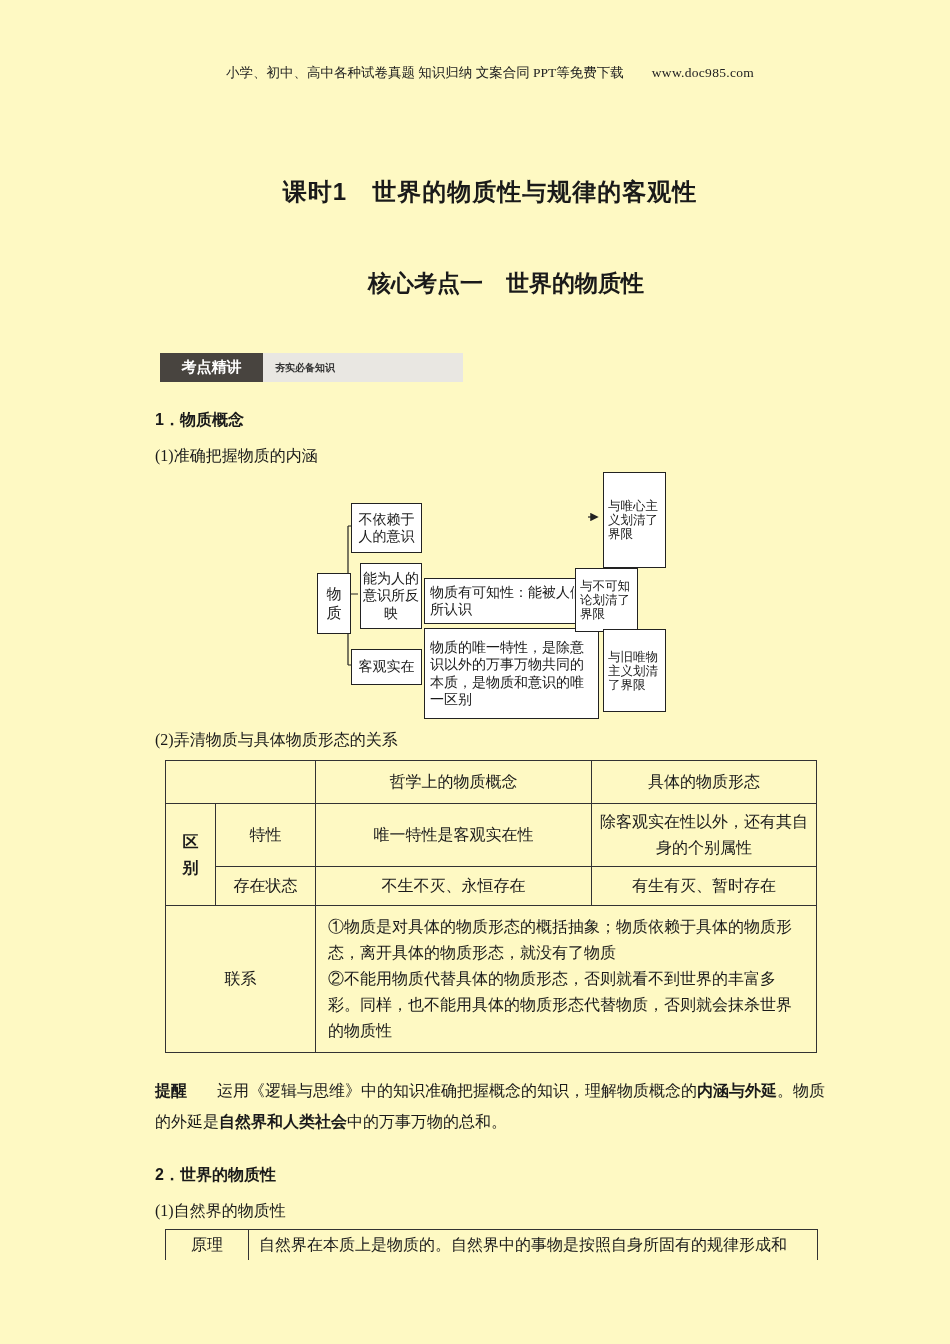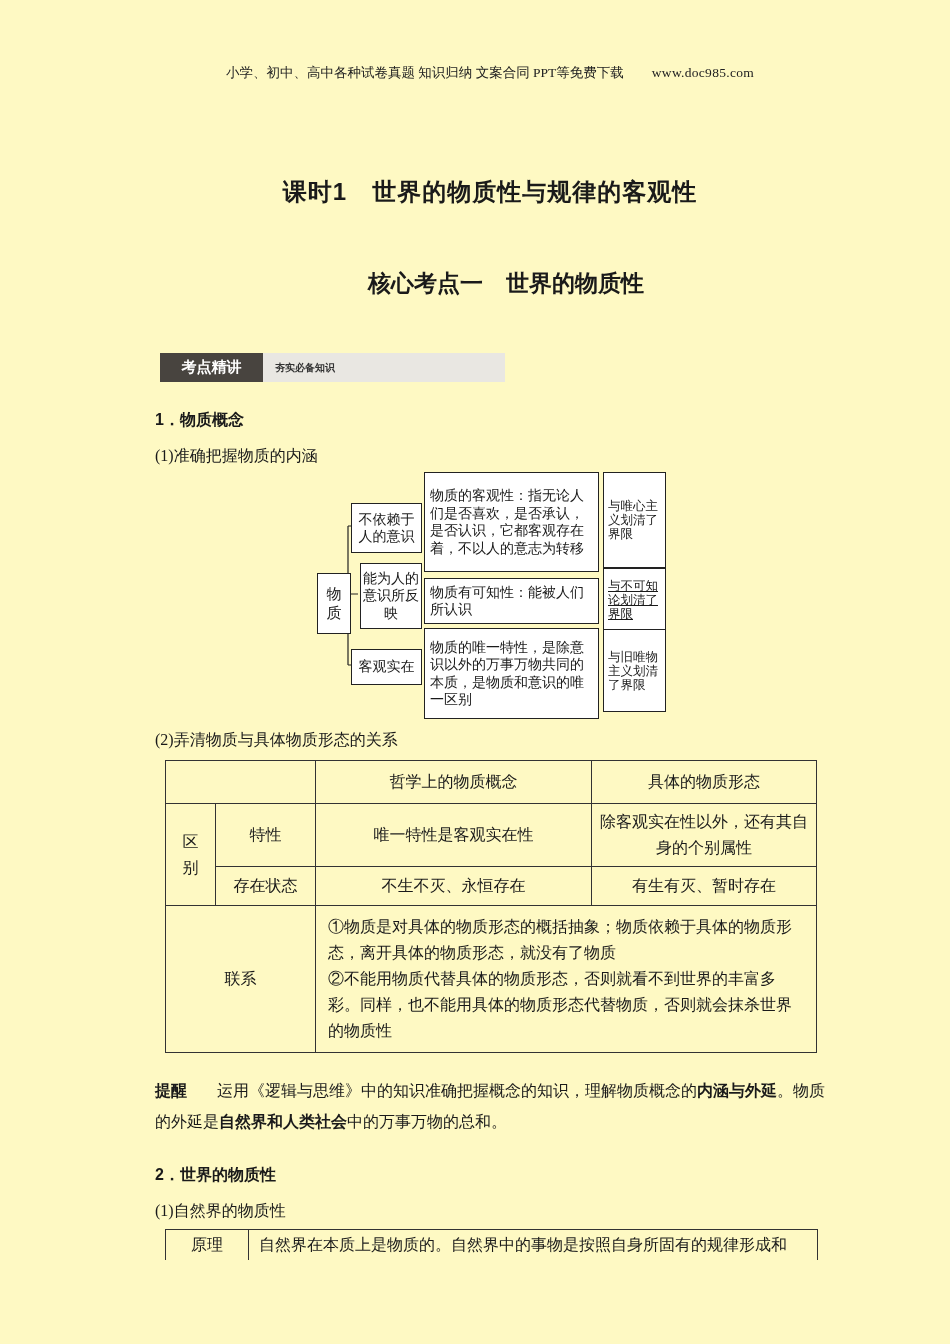--- a/index.html
+++ b/index.html
@@ -10,21 +10,21 @@
   .top-header{padding-top:64px;text-align:center;font-size:13.5px;color:#222;}
   .top-header .promo{margin-right:28px;}
   .top-header .site{letter-spacing:0.3px;}
 
   
   .lesson-title{margin-top:94px;text-align:center;font-family:"Liberation Sans",sans-serif;
                 font-weight:700;font-size:24px;letter-spacing:1px;}
   .section-title{margin-top:60px;text-align:center;font-size:23px;font-weight:700;margin-left:32px;}
 
   
-  .tabbar{margin:54px 0 0 145px;display:flex;width:345px;height:29px;
+  .tabbar{margin:54px 0 0 145px;display:flex;width:303px;height:29px;
           font-family:"Liberation Sans",sans-serif;}
   .tab-dark{width:103px;background:#48443f;color:#fff;font-weight:700;font-size:15px;
             display:flex;align-items:center;justify-content:center;}
   .tab-light{flex:1;background:#e9e7e2;color:#333;font-weight:700;font-size:10px;
              display:flex;align-items:center;padding-left:12px;}
 
   
   .h-bold{margin:26px 0 0 140px;font-family:"Liberation Sans",sans-serif;font-weight:700;
           font-size:16px;line-height:24px;}
   .sub{margin:12px 0 0 140px;font-size:16px;line-height:24px;}
@@ -43,21 +43,21 @@
              padding:2px 4px;}
 
   
   .rel-table{margin:8px 0 0 150px;border-collapse:collapse;table-layout:fixed;width:651px;
              font-size:16px;}
   .rel-table td{border:1px solid #333;text-align:center;vertical-align:middle;
                 padding:4px 6px;line-height:26px;word-break:break-all;}
   .rel-table tr.hdr td{height:34px;}
   .rel-table tr.r1 td{height:54px;}
   .rel-table tr.r2 td{height:30px;}
-  .vlabel{display:block;width:1em;margin:0 auto;line-height:26px;}
+  .vlabel{display:block;width:1em;margin:0 auto;line-height:26px;font-weight:bold;}
   .conn-cell{text-align:left !important;line-height:31px;padding:8px 12px !important;}
 
   
   .reminder{margin:22px 0 0 140px;width:674px;font-size:16px;line-height:31px;
             word-break:break-all;}
   .rem-label{font-family:"Liberation Sans",sans-serif;font-weight:700;margin-right:30px;}
   .reminder .bseg{font-weight:700;}
 
   
   .principle{margin:6px 0 0 150px;width:651px;height:30px;display:flex;
@@ -103,26 +103,25 @@
       <path class="ln" d="M433,127 H442" marker-end="url(#arr)"></path>
       <path class="ln" d="M433,203 H442" marker-end="url(#arr)"></path>
     </svg>
 
     <div class="db root" style="left:162px;top:103px;width:28px;height:55px;">物质</div>
 
     <div class="db branch" style="left:196px;top:33px;width:65px;height:46px;">不依赖于人的意识</div>
     <div class="db branch" style="left:205px;top:93px;width:56px;height:62px;">能为人的意识所反映</div>
     <div class="db branch" style="left:196px;top:179px;width:65px;height:32px;">客观实在</div>
 
-    <div class="db desc" style="left:269px;top:2px;width:163px;height:94px;">物质的客观性：指无论人们是否喜欢，是否承认，是否认识，它都客观存在着，不以人的意志为转移</div>
     <div class="db desc" style="left:269px;top:108px;width:163px;height:40px;">物质有可知性：能被人们所认识</div>
     <div class="db result" style="left:448px;top:2px;width:53px;height:90px;">与唯心主义划清了界限</div>
 
     <div class="db desc" style="left:269px;top:158px;width:163px;height:85px;">物质的唯一特性，是除意识以外的万事万物共同的本质，是物质和意识的唯一区别</div>
-    <div class="db result" style="left:448px;top:98px;width:53px;height:58px;text-decoration:underline;">与不可知论划清了界限</div>
+    <div class="db result" style="left:420px;top:98px;width:53px;height:58px;">与不可知论划清了界限</div>
     <div class="db result" style="left:448px;top:159px;width:53px;height:77px;">与旧唯物主义划清了界限</div>
   </div>
 
   <div class="sub">(2)弄清物质与具体物质形态的关系</div>
 
   <table class="rel-table">
     <colgroup>
       <col style="width:50px">
         <col style="width:100px">
         <col style="width:276px">

